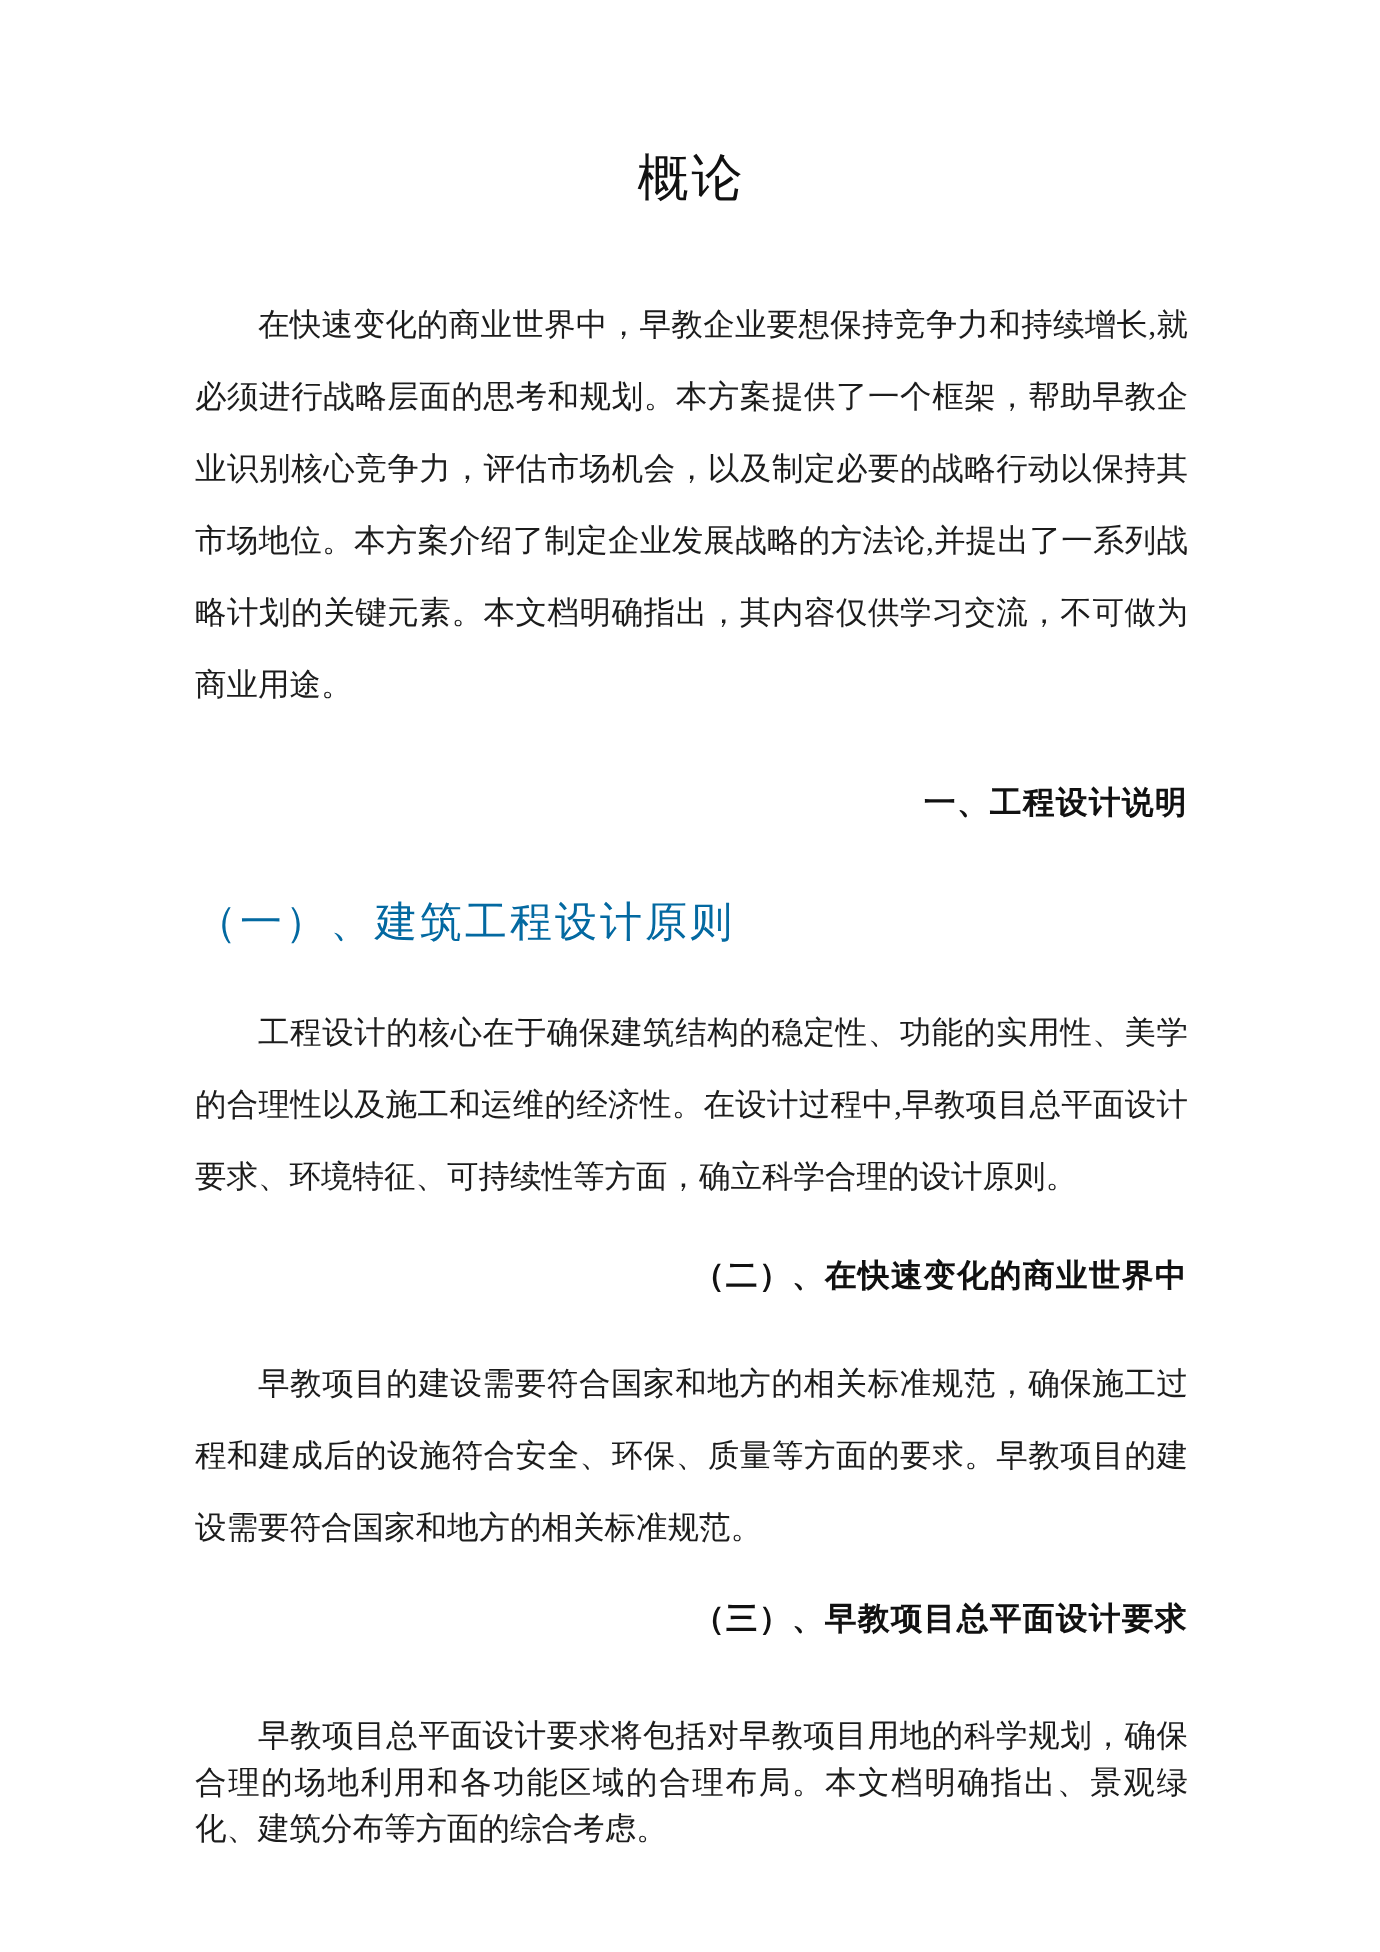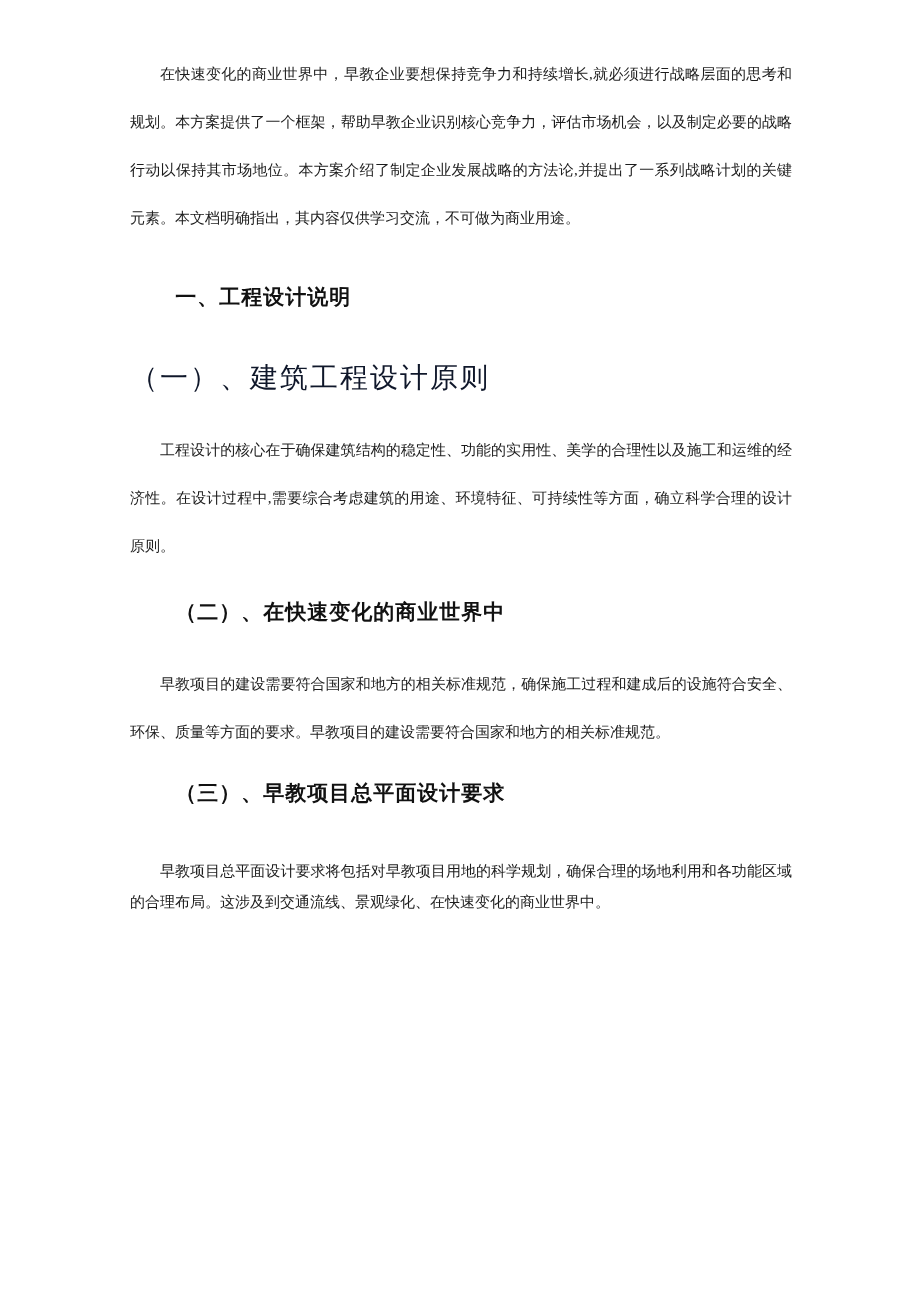--- a/index.html
+++ b/index.html
@@ -26,69 +26,71 @@
     margin-top: 98px;
     font-size: 34px;
     font-weight: 400;
     line-height: 1.3;
     text-align: center;
     letter-spacing: 2px;
     color: #111111;
   }
   .body-para {
     margin: 0;
-    font-size: 15px;
+    font-size: 21px;
     line-height: 48px;
     text-align: justify;
     text-justify: inter-ideograph;
     text-indent: 2em;
     color: #1c1c1c;
     word-break: break-all;
   }
   .para-intro       { margin-top: 50px; }
   .para-sub1        { margin-top: 28px; }
   .para-sub2        { margin-top: 35px; }
   .para-last        { margin-top: 50px; line-height: 31px; }
   .heading-bold {
     margin: 0;
     font-size: 21px;
     font-weight: 700;
     line-height: 26px;
     padding-left: 2.15em;
     letter-spacing: 1px;
     color: #111111;
+    text-align: right;
   }
   .heading-l1   { margin-top: 42px; }
   .heading-sub2 { margin-top: 29px; }
   .heading-sub3 { margin-top: 24px; }
   .heading-large {
     margin: 0;
     margin-top: 48px;
     font-size: 28px;
     font-weight: 400;
     line-height: 40px;
     letter-spacing: 2px;
-    color: #0f172a;
+    color: #0369a1;
   }
 </style>
 </head>
 <body>
 
 <div class="page">
 
+  <h1 class="doc-title">概论</h1>
 
   <p class="body-para para-intro">在快速变化的商业世界中，早教企业要想保持竞争力和持续增长,就必须进行战略层面的思考和规划。本方案提供了一个框架，帮助早教企业识别核心竞争力，评估市场机会，以及制定必要的战略行动以保持其市场地位。本方案介绍了制定企业发展战略的方法论,并提出了一系列战略计划的关键元素。本文档明确指出，其内容仅供学习交流，不可做为商业用途。</p>
 
   <h2 class="heading-bold heading-l1">一、工程设计说明</h2>
 
   <h3 class="heading-large">（一）、建筑工程设计原则</h3>
 
-  <p class="body-para para-sub1">工程设计的核心在于确保建筑结构的稳定性、功能的实用性、美学的合理性以及施工和运维的经济性。在设计过程中,需要综合考虑建筑的用途、环境特征、可持续性等方面，确立科学合理的设计原则。</p>
+  <p class="body-para para-sub1">工程设计的核心在于确保建筑结构的稳定性、功能的实用性、美学的合理性以及施工和运维的经济性。在设计过程中,早教项目总平面设计要求、环境特征、可持续性等方面，确立科学合理的设计原则。</p>
 
   <h3 class="heading-bold heading-sub2">（二）、在快速变化的商业世界中</h3>
 
   <p class="body-para para-sub2">早教项目的建设需要符合国家和地方的相关标准规范，确保施工过程和建成后的设施符合安全、环保、质量等方面的要求。早教项目的建设需要符合国家和地方的相关标准规范。</p>
 
   <h3 class="heading-bold heading-sub3">（三）、早教项目总平面设计要求</h3>
 
-  <p class="body-para para-last">早教项目总平面设计要求将包括对早教项目用地的科学规划，确保合理的场地利用和各功能区域的合理布局。这涉及到交通流线、景观绿化、在快速变化的商业世界中。</p>
+  <p class="body-para para-last">早教项目总平面设计要求将包括对早教项目用地的科学规划，确保合理的场地利用和各功能区域的合理布局。本文档明确指出、景观绿化、建筑分布等方面的综合考虑。</p>
 
 </div>
 
 </body></html>

